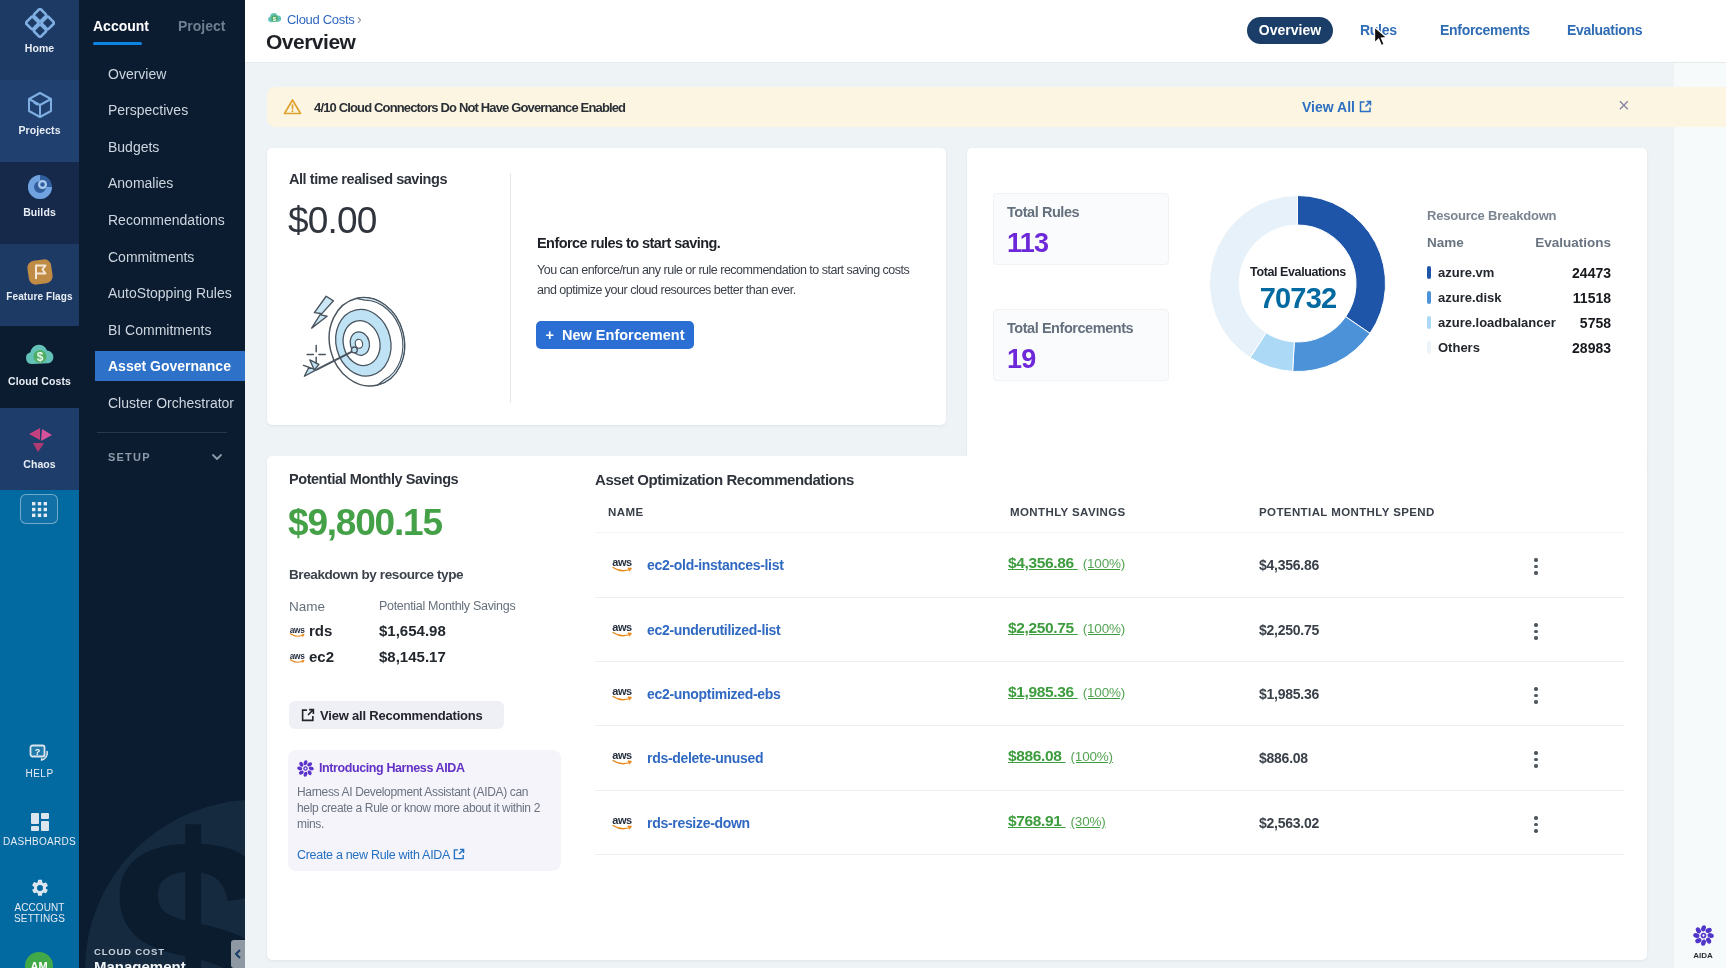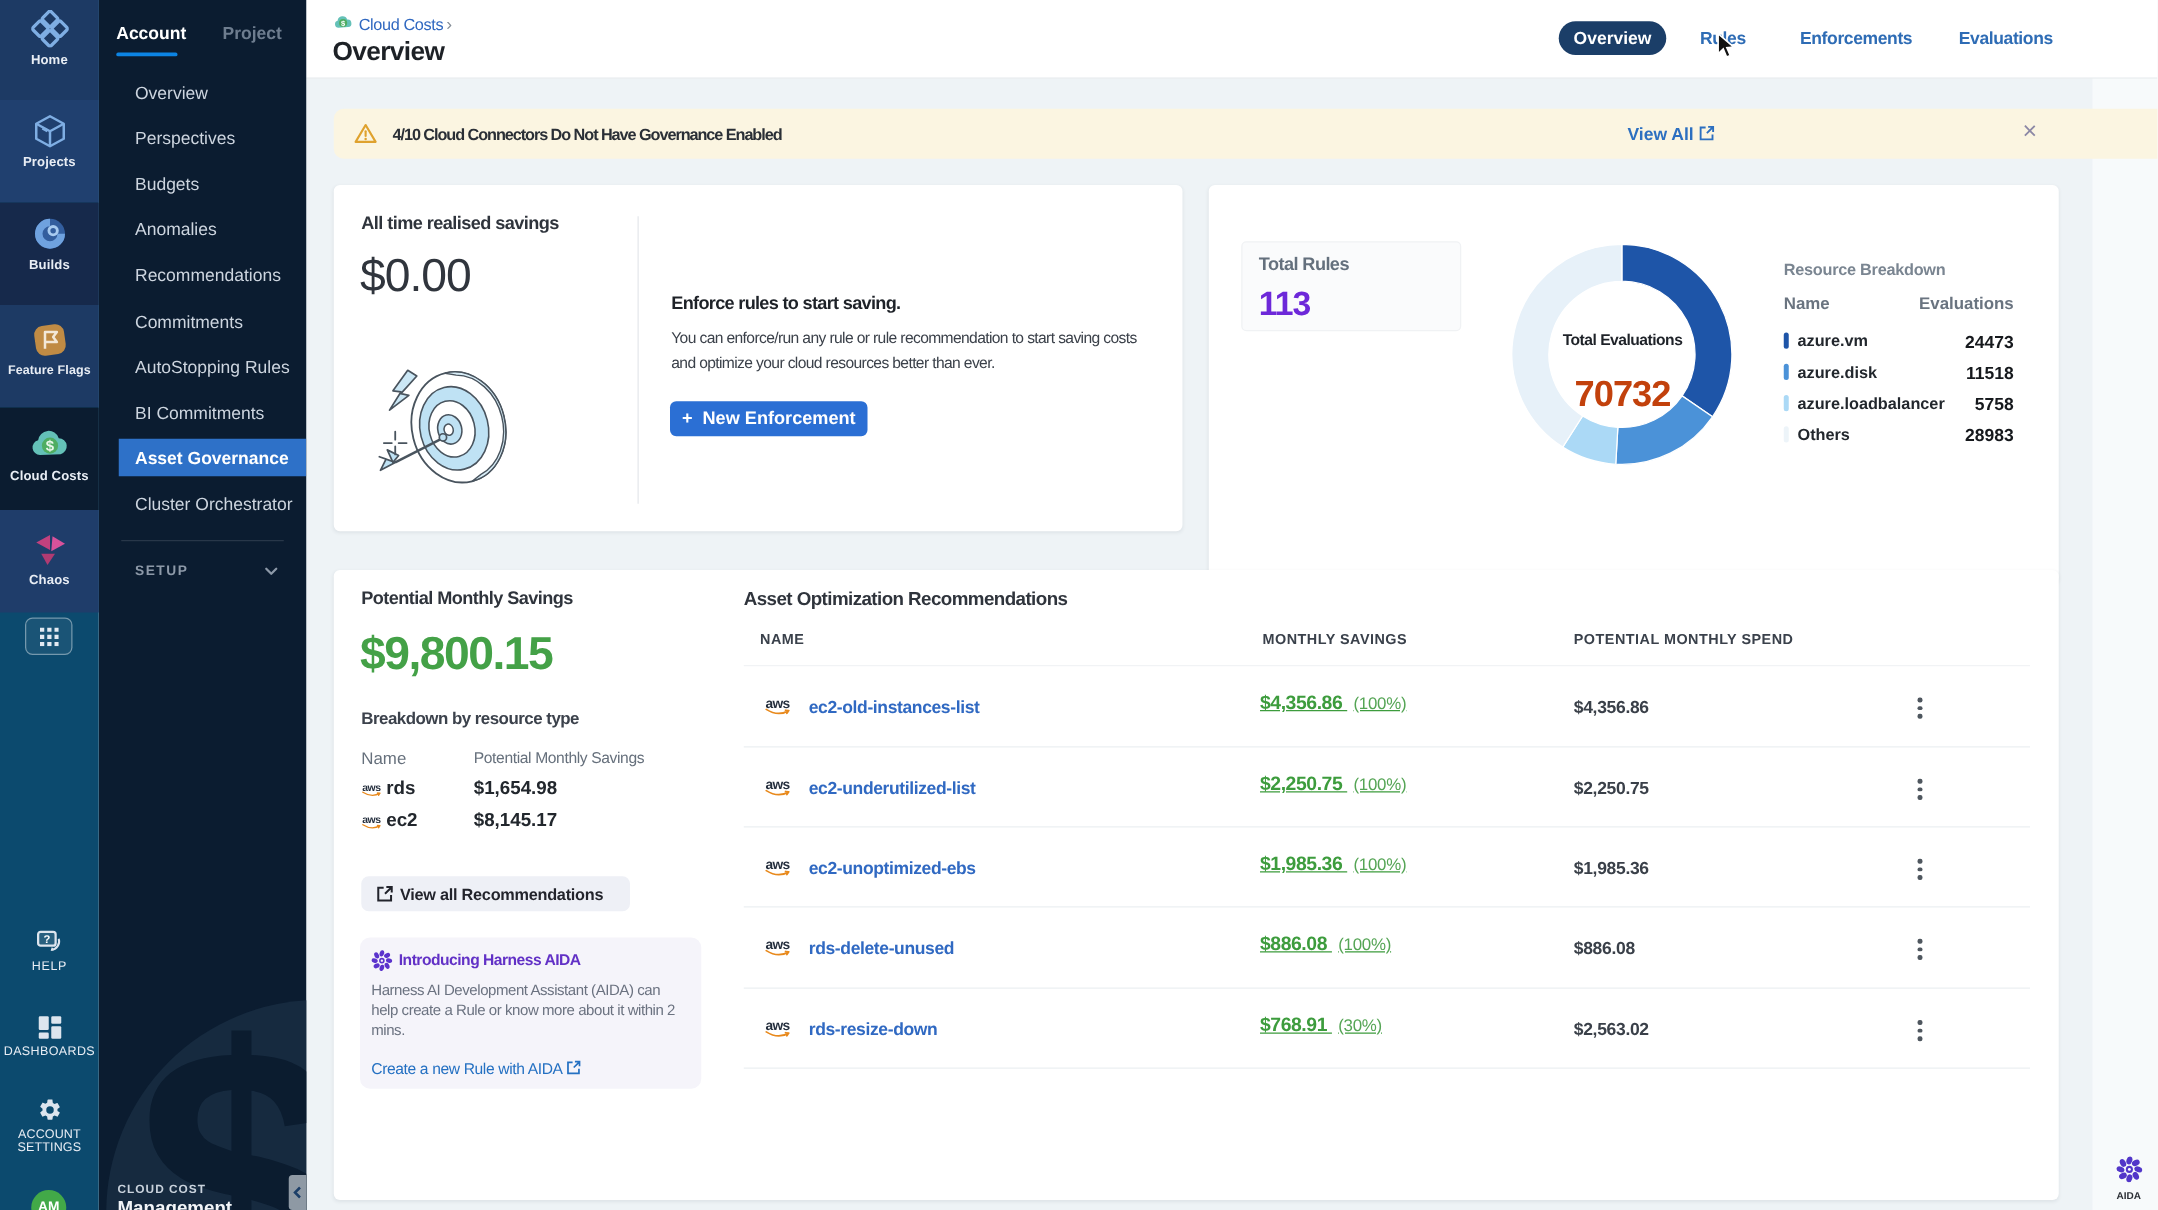--- a/index.html
+++ b/index.html
@@ -1,20 +1,20 @@
 <!DOCTYPE html>
 <html><head>
 <meta charset="utf-8">
 <style>
 *{margin:0;padding:0;box-sizing:border-box;font-family:"Liberation Sans",sans-serif;}
 html,body{width:1726px;height:968px;overflow:hidden;background:#fff;}
 body{position:relative;}
 .abs{position:absolute;}
 
-#sb1{position:absolute;left:0;top:0;width:79px;height:968px;background:#0c4a6e;z-index:5;}
+#sb1{position:absolute;left:0;top:0;width:79px;height:968px;background:#0369a1;z-index:5;}
 .mod{position:absolute;left:0;width:79px;height:82px;text-align:center;color:#E8EDF4;}
 .mod .lbl{font-size:10.5px;font-weight:bold;letter-spacing:.1px;}
 .mod svg{display:block;margin:0 auto 4px;}
 
 #sb2{position:absolute;left:79px;top:0;width:166px;height:968px;background:#0B1C30;z-index:4;overflow:hidden;}
 .tab{position:absolute;top:18px;font-size:14px;font-weight:bold;}
 .mitem{position:absolute;left:29px;font-size:14px;color:#CDD5DF;}
 .msel{position:absolute;left:16px;width:150px;height:30px;background:#2E71C8;color:#fff;font-size:14px;font-weight:bold;line-height:30px;padding-left:13px;}
 
 #main{position:absolute;left:245px;top:0;width:1481px;height:968px;background:#EEF3F6;}
@@ -250,28 +250,32 @@
       <g stroke="#49545E" stroke-width="1.6" stroke-linecap="round">
           <path d="M22 62 V69 M22 75 V82 M12 72 H19 M25 72 H32"></path>
         </g>
     </svg>
   </div>
   <div class="card" id="card2">
     <div class="statbox" style="top:45px;height:72px;">
         <div class="sl">Total Rules</div>
         <div class="sv">113</div>
       </div>
+    <div class="statbox" style="top:161px;height:72px;">
+        <div class="sl">Total Enforcements</div>
+        <div class="sv">19</div>
+      </div>
     <svg class="abs" style="left:0;top:0;" width="680" height="277" viewBox="0 0 680 277">
       <path d="M330.5 47.5 A88 88 0 0 1 403.0 185.4 L378.7 168.7 A58.5 58.5 0 0 0 330.5 77.0 Z" fill="#1E55A8" stroke="#fff" stroke-width="1"></path>
       <path d="M403.0 185.4 A88 88 0 0 1 325.6 223.4 L327.3 193.9 A58.5 58.5 0 0 0 378.7 168.7 Z" fill="#4B92D8" stroke="#fff" stroke-width="1"></path>
       <path d="M325.6 223.4 A88 88 0 0 1 283.2 209.7 L299.1 184.8 A58.5 58.5 0 0 0 327.3 193.9 Z" fill="#ABD9F6" stroke="#fff" stroke-width="1"></path>
       <path d="M283.2 209.7 A88 88 0 0 1 330.5 47.5 L330.5 77.0 A58.5 58.5 0 0 0 299.1 184.8 Z" fill="#E7F1F9" stroke="#fff" stroke-width="1"></path>
     </svg>
     <div class="abs" style="left:253px;top:117px;width:156px;text-align:center;font-size:12.5px;letter-spacing:-.4px;font-weight:bold;color:#1E2228;">Total Evaluations</div>
-    <div class="abs" style="left:253px;top:152px;width:156px;text-align:center;letter-spacing:-.8px;font-size:29px;font-weight:bold;color:#c2410c;">70732</div>
+    <div class="abs" style="left:253px;top:134px;width:156px;text-align:center;letter-spacing:-.8px;font-size:29px;font-weight:bold;color:#0369a1;">70732</div>
     <div class="abs" style="left:460px;top:60px;font-size:13px;letter-spacing:-.2px;font-weight:bold;color:#7A8591;">Resource Breakdown</div>
     <div class="abs" style="left:460px;top:87px;font-size:13.5px;font-weight:bold;color:#6A7480;">Name</div>
     <div class="abs" style="left:556px;top:87px;width:88px;text-align:right;font-size:13.5px;font-weight:bold;color:#6A7480;">Evaluations</div>
     <div class="rbrow" style="top:117px;"><span class="rbbar" style="background:#1E55A8;"></span><b style="margin-left:11px;">azure.vm</b><span class="rbval">24473</span></div>
     <div class="rbrow" style="top:142px;"><span class="rbbar" style="background:#4B92D8;"></span><b style="margin-left:11px;">azure.disk</b><span class="rbval">11518</span></div>
     <div class="rbrow" style="top:167px;"><span class="rbbar" style="background:#ABD9F6;"></span><b style="margin-left:11px;">azure.loadbalancer</b><span class="rbval">5758</span></div>
     <div class="rbrow" style="top:192px;"><span class="rbbar" style="background:#EDF4F9;"></span><b style="margin-left:11px;">Others</b><span class="rbval">28983</span></div>
   </div>
   <div class="card" id="card3">
     <div class="abs" style="left:22px;top:15px;font-size:14.5px;letter-spacing:-.45px;font-weight:bold;color:#2F343C;">Potential Monthly Savings</div>

